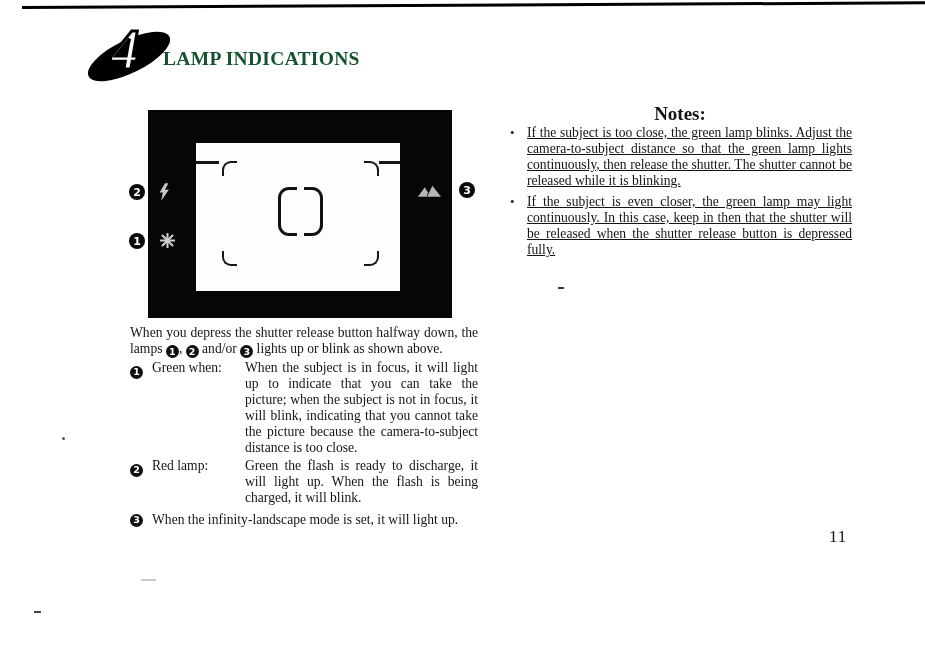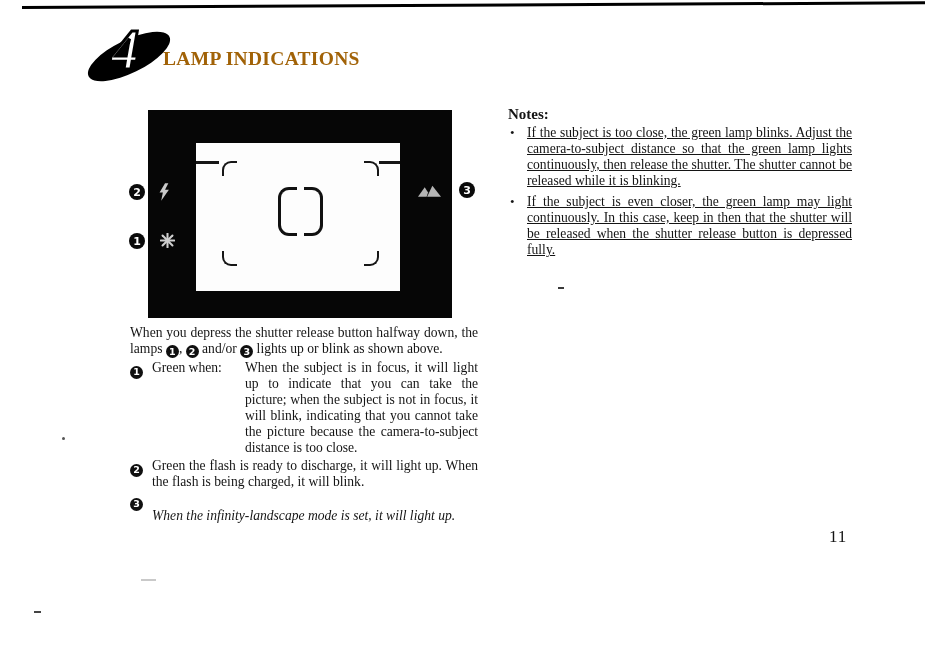--- a/index.html
+++ b/index.html
@@ -16,21 +16,21 @@
   .a2{left:62px;top:437px;width:3px;height:3px;border-radius:50%;background:#555;}
   .a3{left:34px;top:611px;width:7px;height:2px;background:#444;}
   .a4{left:141px;top:579px;width:15px;height:2px;background:#c9c9c9;}
   
   .logo{position:absolute;left:84px;top:24px;width:92px;height:64px;}
   .swoosh{position:absolute;left:0;top:16px;width:90px;height:33px;background:#000;
     border-radius:50%;transform:rotate(-26deg);}
   .logo-num{position:absolute;left:27px;top:-4px;font-style:italic;font-weight:bold;
     font-size:56px;line-height:60px;color:#fff;-webkit-text-stroke:3px #000;}
   .title{position:absolute;left:163px;top:48px;margin:0;font-size:19.5px;font-weight:bold;
-    letter-spacing:0.3px;color:#a16207;}
+    letter-spacing:0.3px;color:#14532d;}
   
   .figure{position:absolute;left:129px;top:110px;width:348px;height:208px;}
   .vf-body{position:absolute;left:19px;top:0;width:304px;height:208px;background:#060606;}
   .vf-screen{position:absolute;left:48px;top:33px;width:204px;height:148px;background:#fdfdfd;}
   .dash{position:absolute;background:#161616;height:3px;top:18px;}
   .dash-tl{left:0;width:23px;}
   .dash-tr{right:0;width:21px;}
   .cb{position:absolute;width:13px;height:13px;border:0 solid #161616;}
   .cb-tl{left:26px;top:18px;border-top-width:2.5px;border-left-width:2.5px;border-top-left-radius:9px;}
   .cb-tr{left:168px;top:18px;border-top-width:2.5px;border-right-width:2.5px;border-top-right-radius:9px;}
@@ -56,24 +56,24 @@
   .ncircle{display:inline-flex;align-items:center;justify-content:center;width:13px;height:13px;
     border-radius:50%;background:#101010;color:#fff;font-family:"DejaVu Sans",sans-serif;
     font-size:9.5px;font-weight:bold;vertical-align:-2px;line-height:1;}
   .lamp-list{margin-top:1px;}
   .lrow{display:flex;margin-top:2px;}
   .lnum{width:22px;flex:none;padding-top:1px;}
   .llabel{width:93px;flex:none;}
   .llabel-inner{display:inline-block;width:93px;}
   .llabel-wide .llabel-inner{width:118px;}
   .ldesc{flex:1;text-align:justify;}
-  .ldesc-offset{margin-top:16px;font-style:italic;}
+  .ldesc-offset{margin-top:4px;}
   
   .notes{position:absolute;left:508px;top:106px;width:344px;font-size:13.6px;line-height:16px;}
-  .notes h2{margin:0 0 3px 0;font-size:15px;}
+  .notes h2{margin:0 0 3px 0;font-size:19px;text-align:center;}
   .bullet{display:flex;margin-bottom:5px;}
   .bchar{width:17px;flex:none;padding-left:2px;font-size:13px;}
   .bullet p{margin:0;flex:1;text-align:justify;text-decoration:underline;}
   
   .page-number{position:absolute;left:829px;top:527px;font-size:17px;letter-spacing:1px;}
 </style>
 </head>
 <body>
 
 <div class="page">
@@ -125,20 +125,21 @@
     <div class="lamp-list">
 
       <div class="lrow">
         <span class="lnum"><span class="ncircle">1</span></span>
         <span class="llabel"><span class="llabel-inner">Green when:</span></span>
         <span class="ldesc">When the subject is in focus, it will light up to indicate that you can take the picture; when the subject is not in focus, it will blink, indicating that you cannot take the picture because the camera-to-subject distance is too close.</span>
       </div>
 
       <div class="lrow">
         <span class="lnum"><span class="ncircle">2</span></span>
+        <span class="llabel"><span class="llabel-inner">Red lamp:</span></span>
         <span class="ldesc">Green the flash is ready to discharge, it will light up. When the flash is being charged, it will blink.</span>
       </div>
 
       <div class="lrow llabel-wide">
         <span class="lnum"><span class="ncircle">3</span></span>
         <span class="ldesc ldesc-offset">When the infinity-landscape mode is set, it will light up.</span>
       </div>
 
     </div>
   </section>

